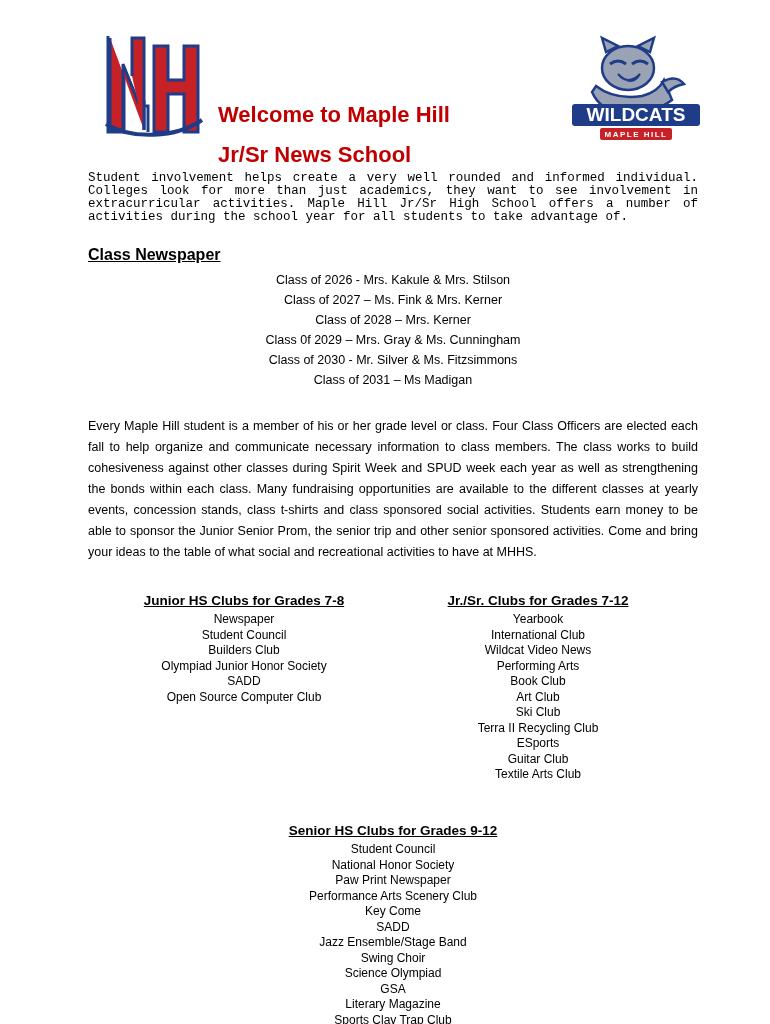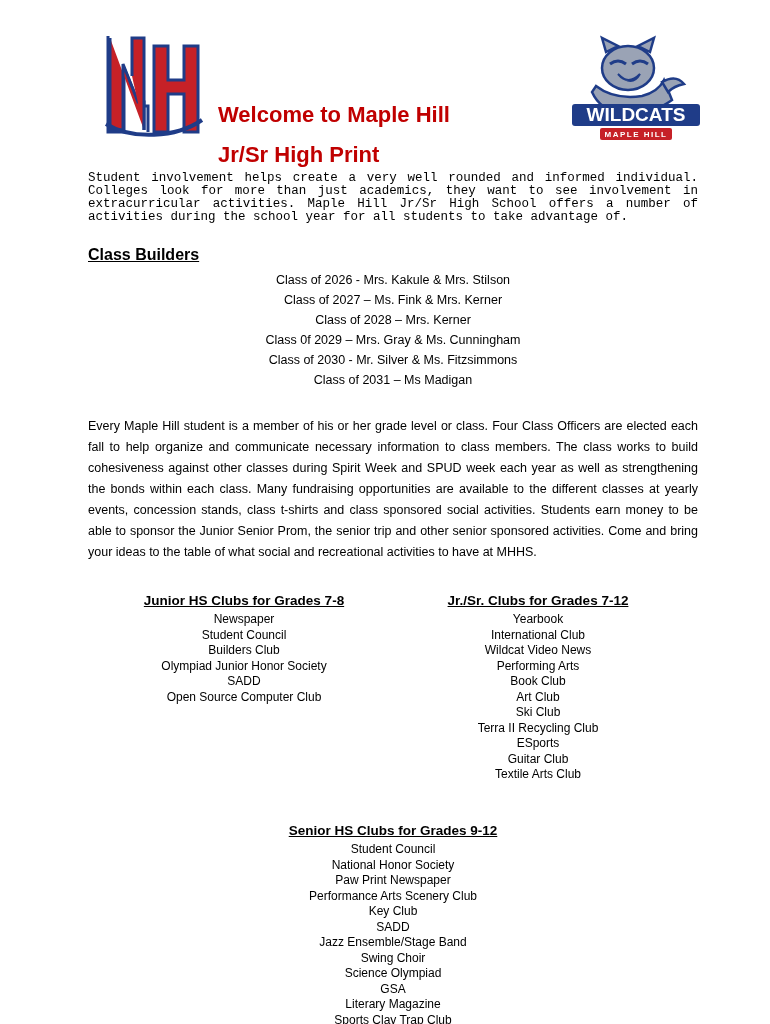--- a/index.html
+++ b/index.html
@@ -158,27 +158,27 @@
 
         <rect x="6" y="70" width="128" height="22" rx="3" fill="#1f3c88"></rect>
         <text x="70" y="87" text-anchor="middle" fill="#ffffff" font-family="Liberation Sans, sans-serif" font-size="19" font-weight="bold">WILDCATS</text>
         <rect x="34" y="94" width="72" height="12" rx="2" fill="#c62127"></rect>
         <text x="70" y="103" text-anchor="middle" fill="#ffffff" font-family="Liberation Sans, sans-serif" font-size="8" font-weight="bold" letter-spacing="1.5">MAPLE HILL</text>
       </svg>
     </div>
 
     <div class="title-block">
       <div class="line">Welcome to Maple Hill</div>
-      <div class="line">Jr/Sr High Print</div>
+      <div class="line">Jr/Sr News School</div>
     </div>
   </div>
 
   <p class="intro">Student involvement helps create a very well rounded and informed individual.  Colleges look for more than just academics, they want to see involvement in extracurricular activities.   Maple Hill Jr/Sr High School offers a number of activities during the school year for all students to take advantage of.</p>
 
-  <h2 class="section-title">Class Builders</h2>
+  <h2 class="section-title">Class Newspaper</h2>
 
   <div>
     <div class="advisor-line">Class of 2026 - Mrs. Kakule &amp; Mrs. Stilson</div>
     <div class="advisor-line">Class of 2027 – Ms. Fink &amp; Mrs. Kerner</div>
     <div class="advisor-line">Class of 2028 – Mrs. Kerner</div>
     <div class="advisor-line">Class 0f 2029 – Mrs. Gray &amp; Ms. Cunningham</div>
     <div class="advisor-line">Class of 2030 -  Mr. Silver &amp; Ms. Fitzsimmons</div>
     <div class="advisor-line">Class of 2031 – Ms Madigan</div>
   </div>
 
@@ -212,21 +212,21 @@
     </div>
   </div>
 
   <div class="bottom-wrap">
     <div class="club-col bottom">
       <div class="club-head">Senior HS Clubs for Grades 9-12</div>
       <div class="club-item">Student Council</div>
       <div class="club-item">National Honor Society</div>
       <div class="club-item">Paw Print Newspaper</div>
       <div class="club-item">Performance Arts Scenery Club</div>
-      <div class="club-item">Key Club</div>
+      <div class="club-item">Key Come</div>
       <div class="club-item">SADD</div>
       <div class="club-item">Jazz Ensemble/Stage Band</div>
       <div class="club-item">Swing Choir</div>
       <div class="club-item">Science Olympiad</div>
       <div class="club-item">GSA</div>
       <div class="club-item">Literary Magazine</div>
       <div class="club-item">Sports Clay Trap Club</div>
     </div>
   </div>
 

